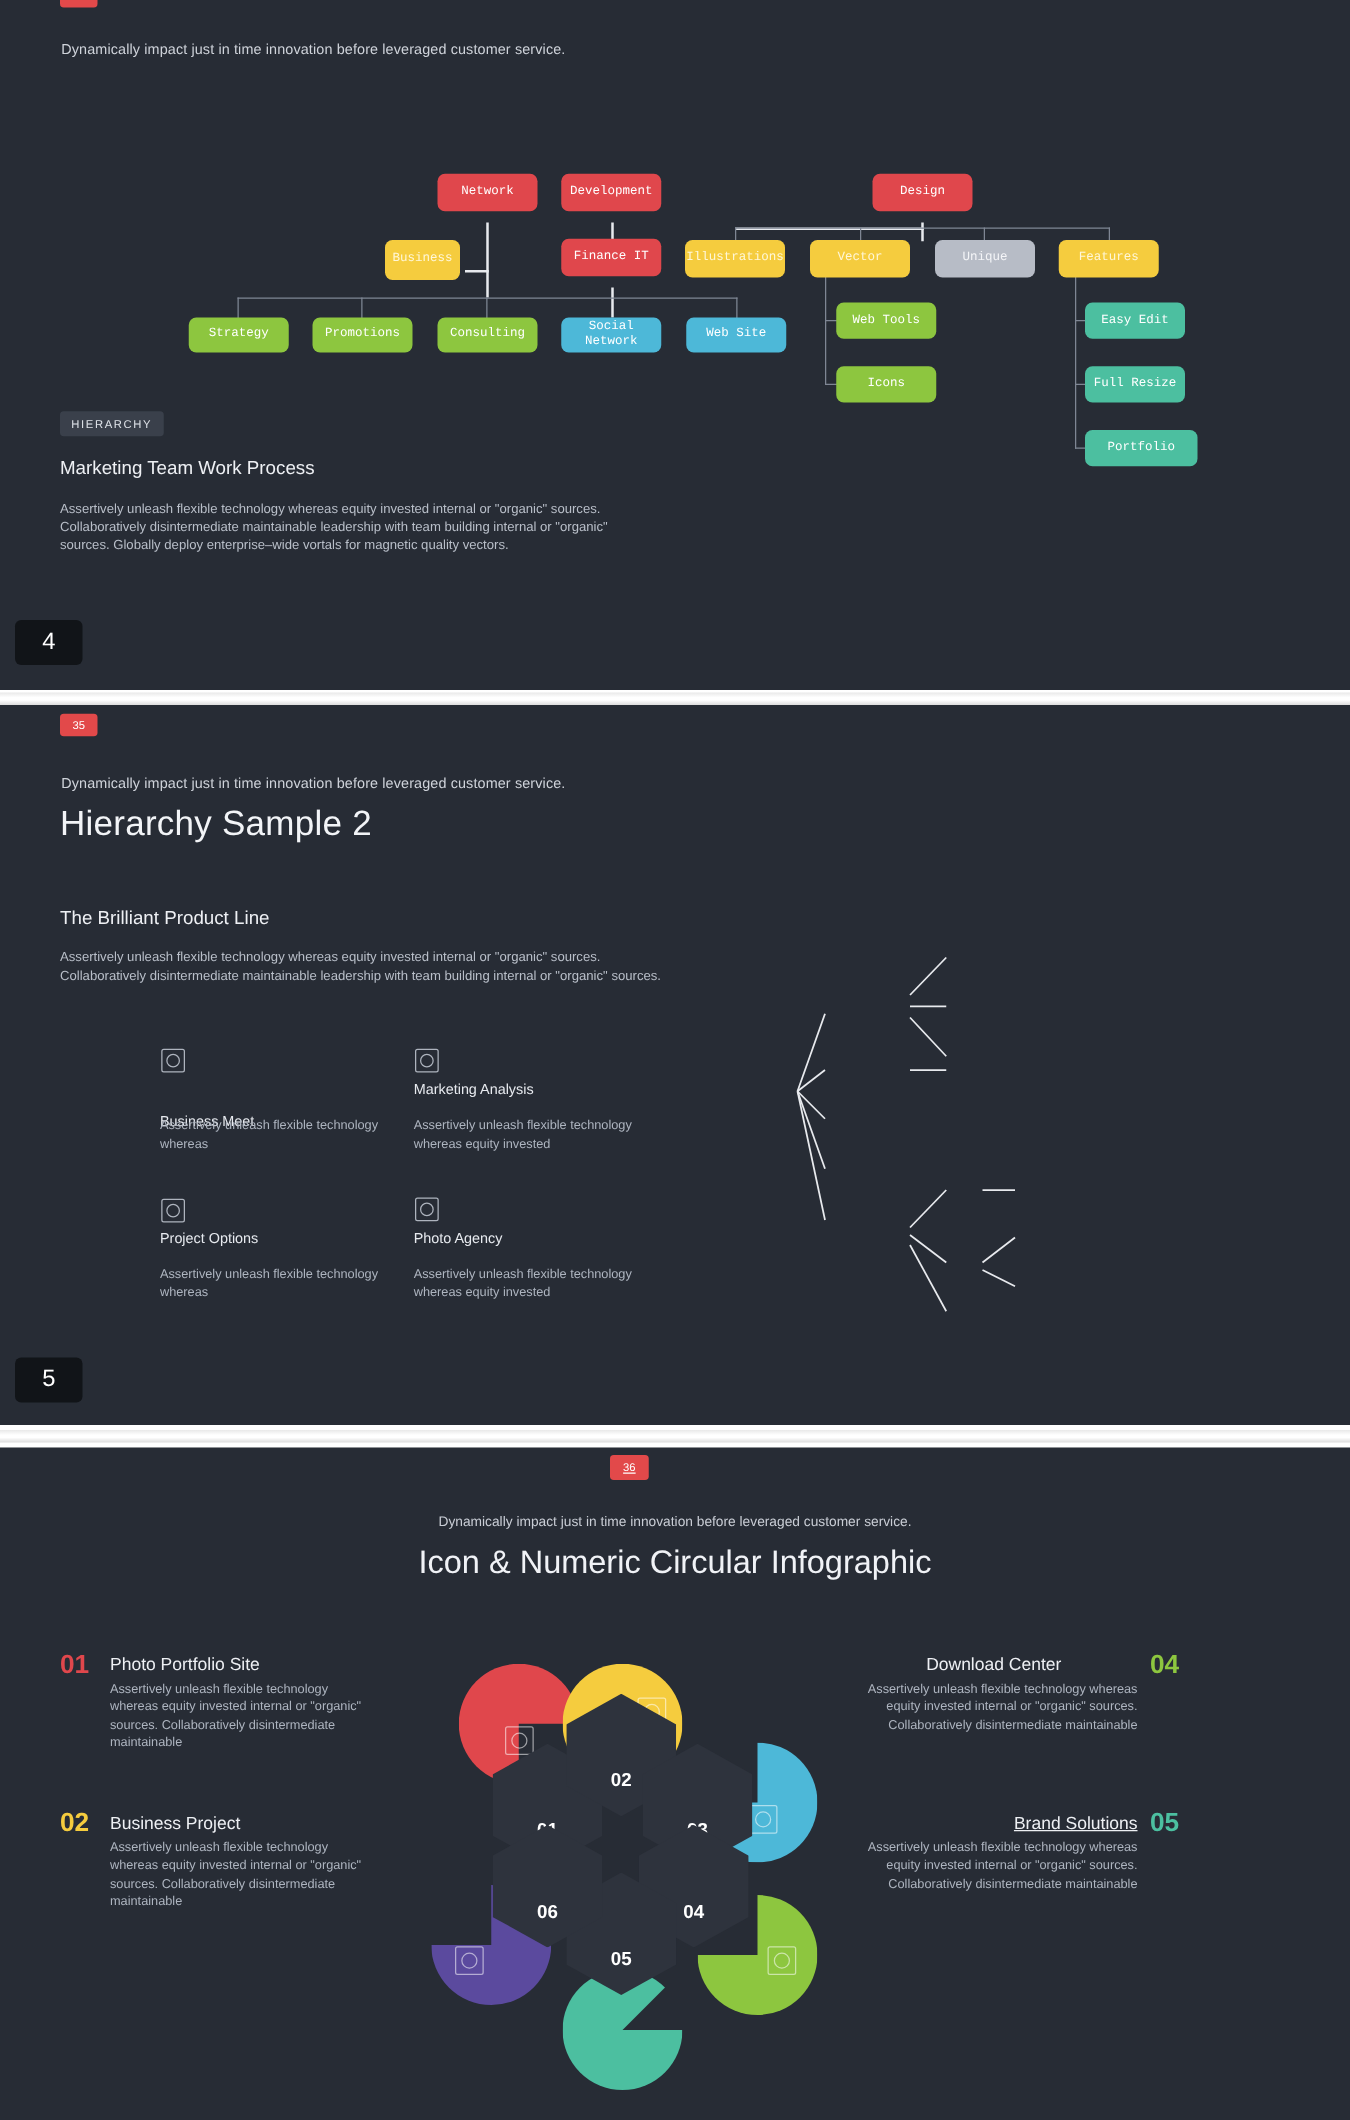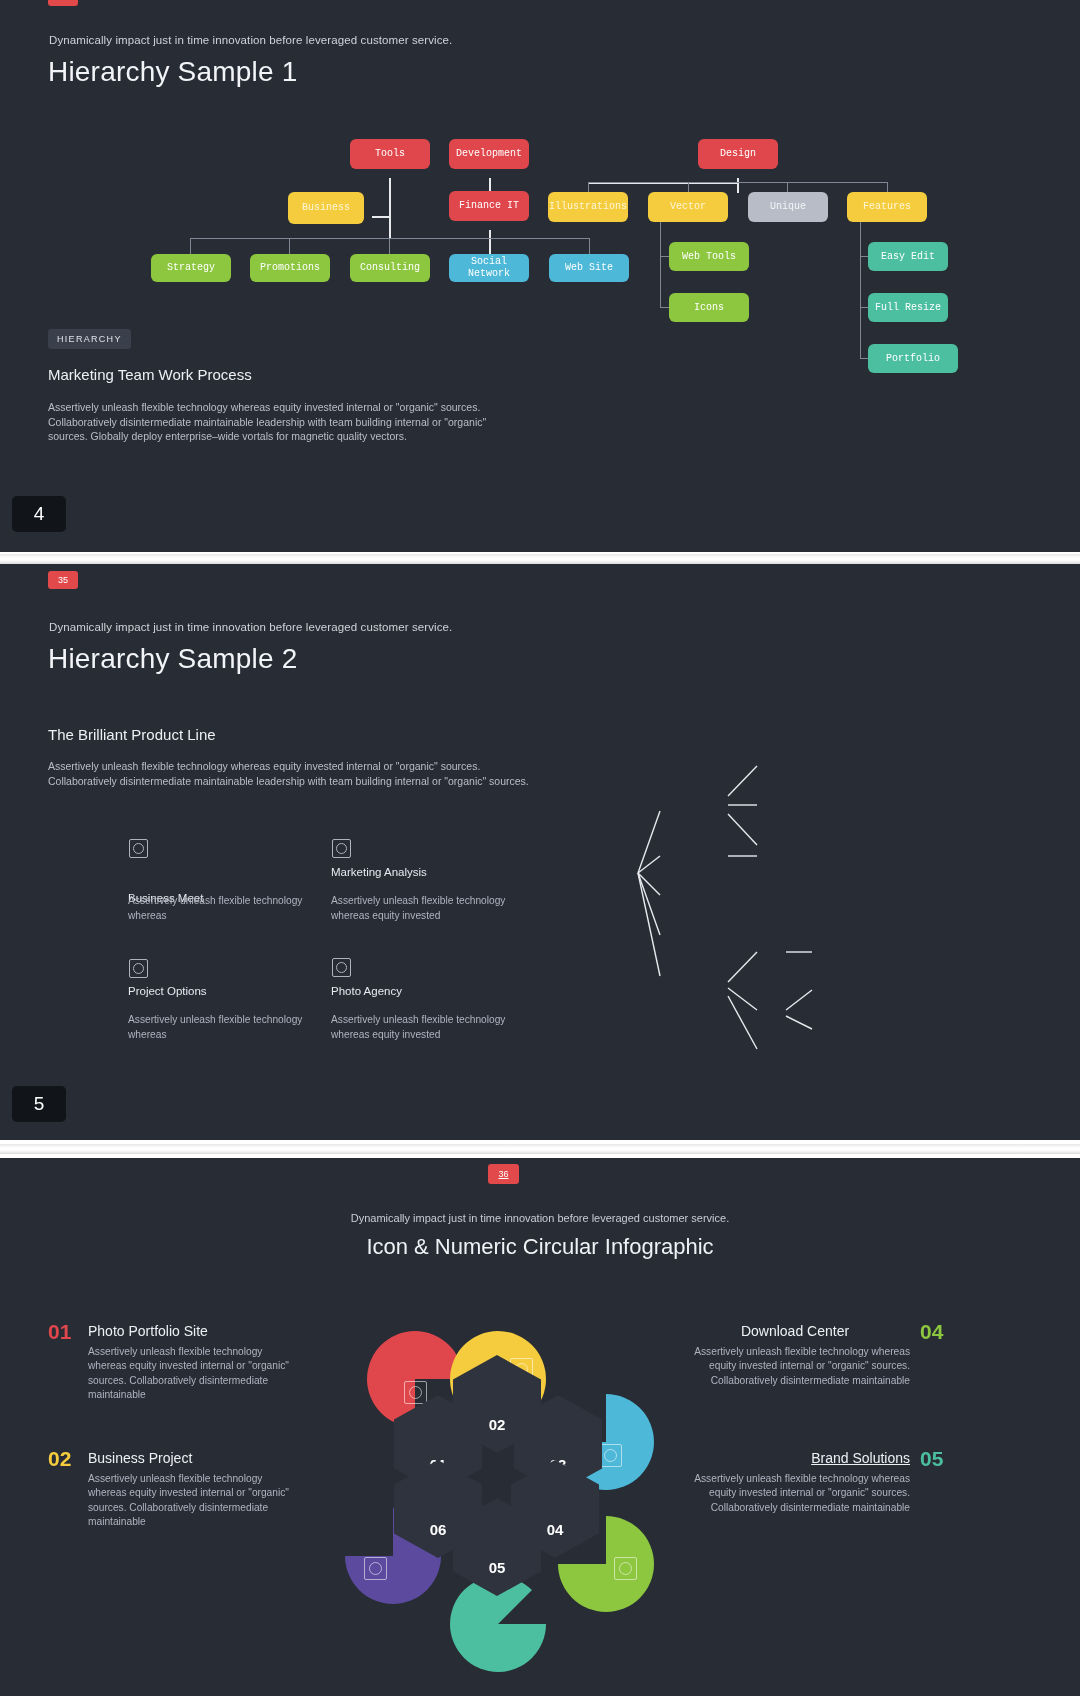--- a/index.html
+++ b/index.html
@@ -37,21 +37,21 @@
 
   .pagenum{position:absolute;width:54px;height:36px;background:#111418;border-radius:5px;
     color:#fff;font-size:19px;display:flex;align-items:center;justify-content:center;}
 
   .iconbox{position:absolute;width:17px;height:17px;border:1.4px solid #aeb4be;border-radius:2px;
     display:flex;align-items:center;justify-content:center;}
   .iconbox i{display:block;width:9px;height:9px;border:1.4px solid #aeb4be;border-radius:50%;}
   .feat-t{position:absolute;color:#e7eaef;font-size:11.5px;}
   .feat-b{position:absolute;color:#aeb5c0;font-size:10.2px;line-height:14.6px;}
 
-  .s6title{position:absolute;color:#f0f2f6;font-size:22px;font-weight:400;text-align:center;width:1080px;left:0;}
+  .s6title{position:absolute;color:#f0f2f6;font-size:26px;font-weight:400;text-align:center;width:1080px;left:0;}
   .s6eyebrow{position:absolute;color:#c9cdd5;font-size:11px;text-align:center;width:1080px;left:0;}
   .inum{position:absolute;font-size:21px;font-weight:700;}
   .ittl{position:absolute;font-size:14px;color:#eef0f4;}
   .ibody{position:absolute;font-size:10.2px;line-height:14.4px;color:#aeb5c0;}
 
   .pac{position:absolute;width:96px;height:96px;}
   .pac span{display:block;width:100%;height:100%;border-radius:50%;}
   .hexwrap{position:absolute;width:88px;height:98px;}
   .hex{width:100%;height:100%;background:#2e333d;
     clip-path:polygon(50% 0%,100% 25%,100% 75%,50% 100%,0% 75%,0% 25%);
@@ -64,21 +64,20 @@
 </head>
 <body>
 
 <div class="page">
 
   <div class="slide" id="slide4">
 
     <div class="tag-num" style="left:48px;top:0px;width:30px;height:18px;">34</div>
 
     <div class="eyebrow" style="left:49px;top:46px;">Dynamically impact just in time innovation before leveraged customer service.</div>
-    <div class="bigtitle" style="left:48px;top:68px;">Hierarchy Sample 1</div>
 
     <div class="lnw" style="left:389px;top:190px;width:2px;height:60px;"></div>
     <div class="lnw" style="left:372px;top:228px;width:19px;height:2px;"></div>
     <div class="lnw" style="left:489px;top:190px;width:2px;height:14px;"></div>
     <div class="lnw" style="left:489px;top:242px;width:2px;height:24px;"></div>
     <div class="ln" style="left:190px;top:250px;width:400px;height:1px;"></div>
     <div class="ln" style="left:190px;top:250px;width:1px;height:17px;"></div>
     <div class="ln" style="left:289px;top:250px;width:1px;height:17px;"></div>
     <div class="ln" style="left:389px;top:250px;width:1px;height:17px;"></div>
     <div class="ln" style="left:589px;top:250px;width:1px;height:17px;"></div>
@@ -93,25 +92,25 @@
 
     <div class="ln" style="left:660px;top:232px;width:1px;height:88px;"></div>
     <div class="ln" style="left:660px;top:268px;width:10px;height:1px;"></div>
     <div class="ln" style="left:660px;top:319px;width:10px;height:1px;"></div>
 
     <div class="ln" style="left:860px;top:232px;width:1px;height:139px;"></div>
     <div class="ln" style="left:860px;top:268px;width:8px;height:1px;"></div>
     <div class="ln" style="left:860px;top:319px;width:8px;height:1px;"></div>
     <div class="ln" style="left:860px;top:370px;width:8px;height:1px;"></div>
 
-    <div class="node" style="left:350px;top:151px;width:80px;height:30px;background:#e0474c;">Tools</div>
+    <div class="node" style="left:350px;top:151px;width:80px;height:30px;background:#e0474c;">Network</div>
     <div class="node" style="left:449px;top:151px;width:80px;height:30px;background:#e0474c;">Development</div>
     <div class="node" style="left:698px;top:151px;width:80px;height:30px;background:#e0474c;">Design</div>
 
-    <div class="node" style="left:288px;top:204px;width:76px;height:32px;background:#f5cc3e;color:#fff7d8;">Business</div>
+    <div class="node" style="left:308px;top:204px;width:60px;height:32px;background:#f5cc3e;color:#fff7d8;">Business</div>
     <div class="node" style="left:449px;top:203px;width:80px;height:30px;background:#e0474c;">Finance IT</div>
     <div class="node" style="left:548px;top:204px;width:80px;height:30px;background:#f5cc3e;color:#fff7d8;">Illustrations</div>
     <div class="node" style="left:648px;top:204px;width:80px;height:30px;background:#f5cc3e;color:#fff7d8;">Vector</div>
     <div class="node" style="left:748px;top:204px;width:80px;height:30px;background:#b7bcc6;color:#f4f5f8;">Unique</div>
     <div class="node" style="left:847px;top:204px;width:80px;height:30px;background:#f5cc3e;color:#fff7d8;">Features</div>
 
     <div class="node" style="left:151px;top:266px;width:80px;height:28px;background:#8dc63f;">Strategy</div>
     <div class="node" style="left:250px;top:266px;width:80px;height:28px;background:#8dc63f;">Promotions</div>
     <div class="node" style="left:350px;top:266px;width:80px;height:28px;background:#8dc63f;">Consulting</div>
     <div class="node" style="left:449px;top:266px;width:80px;height:28px;background:#4db8d8;">Social Network</div>

